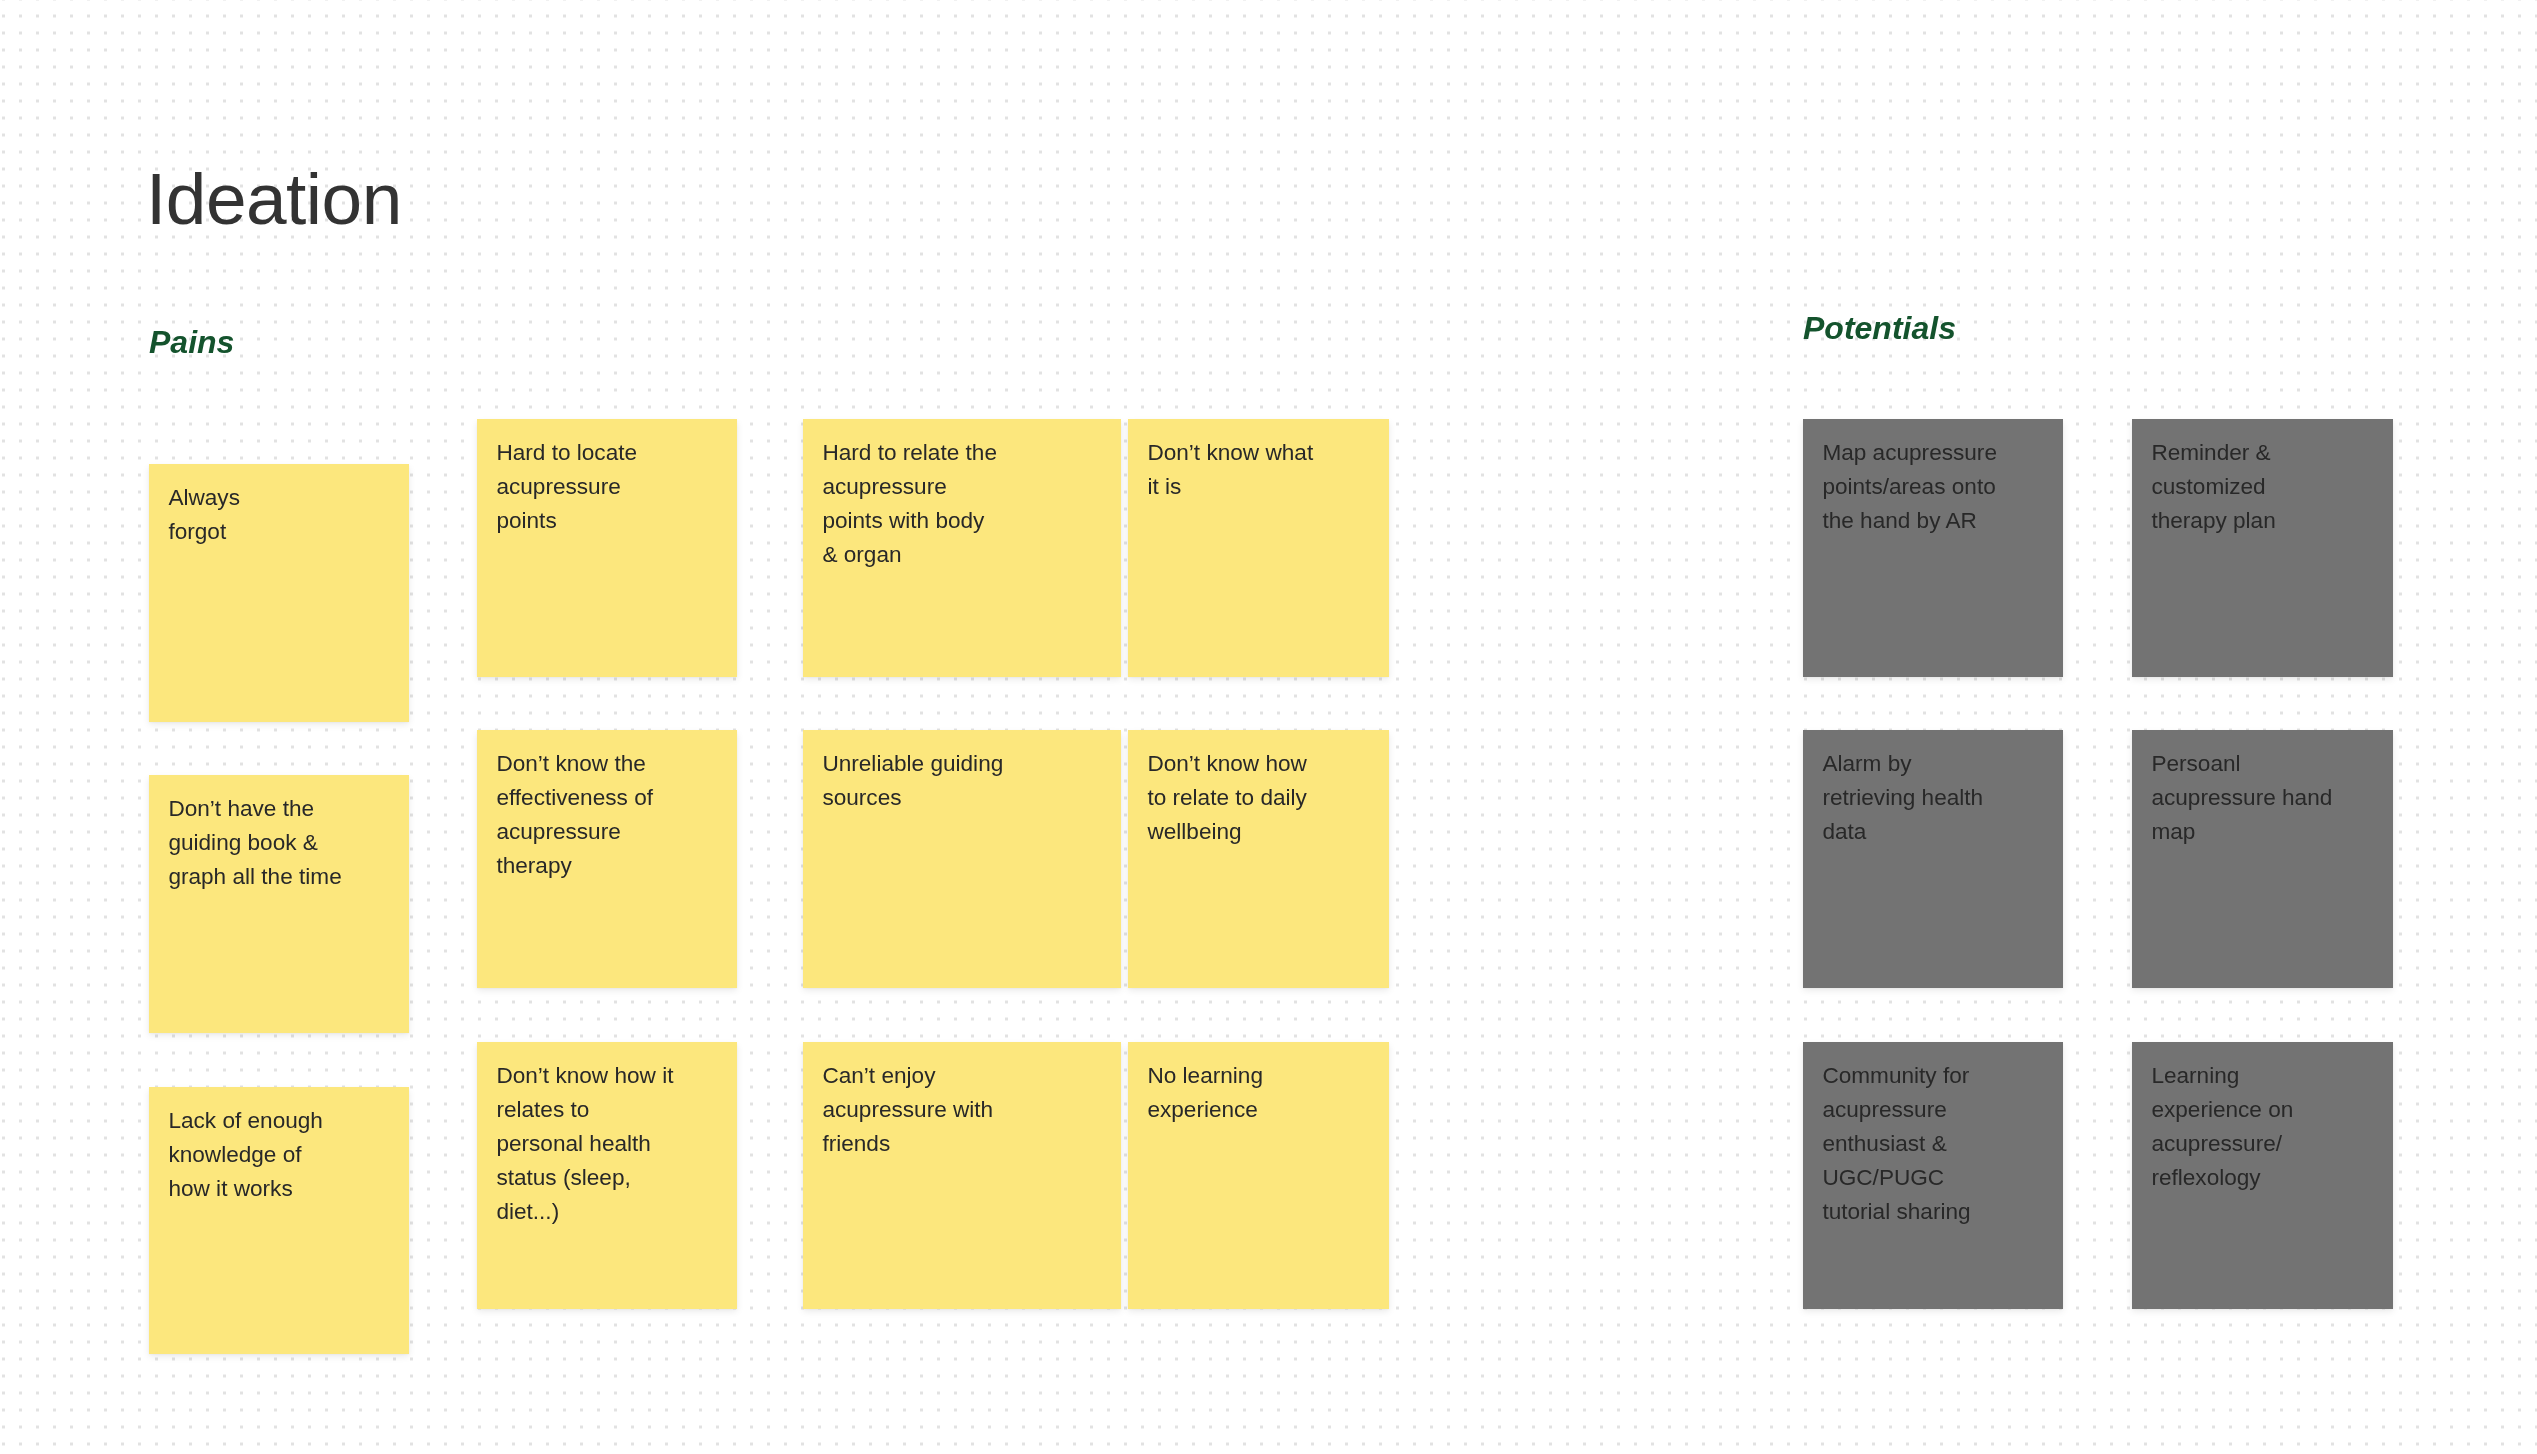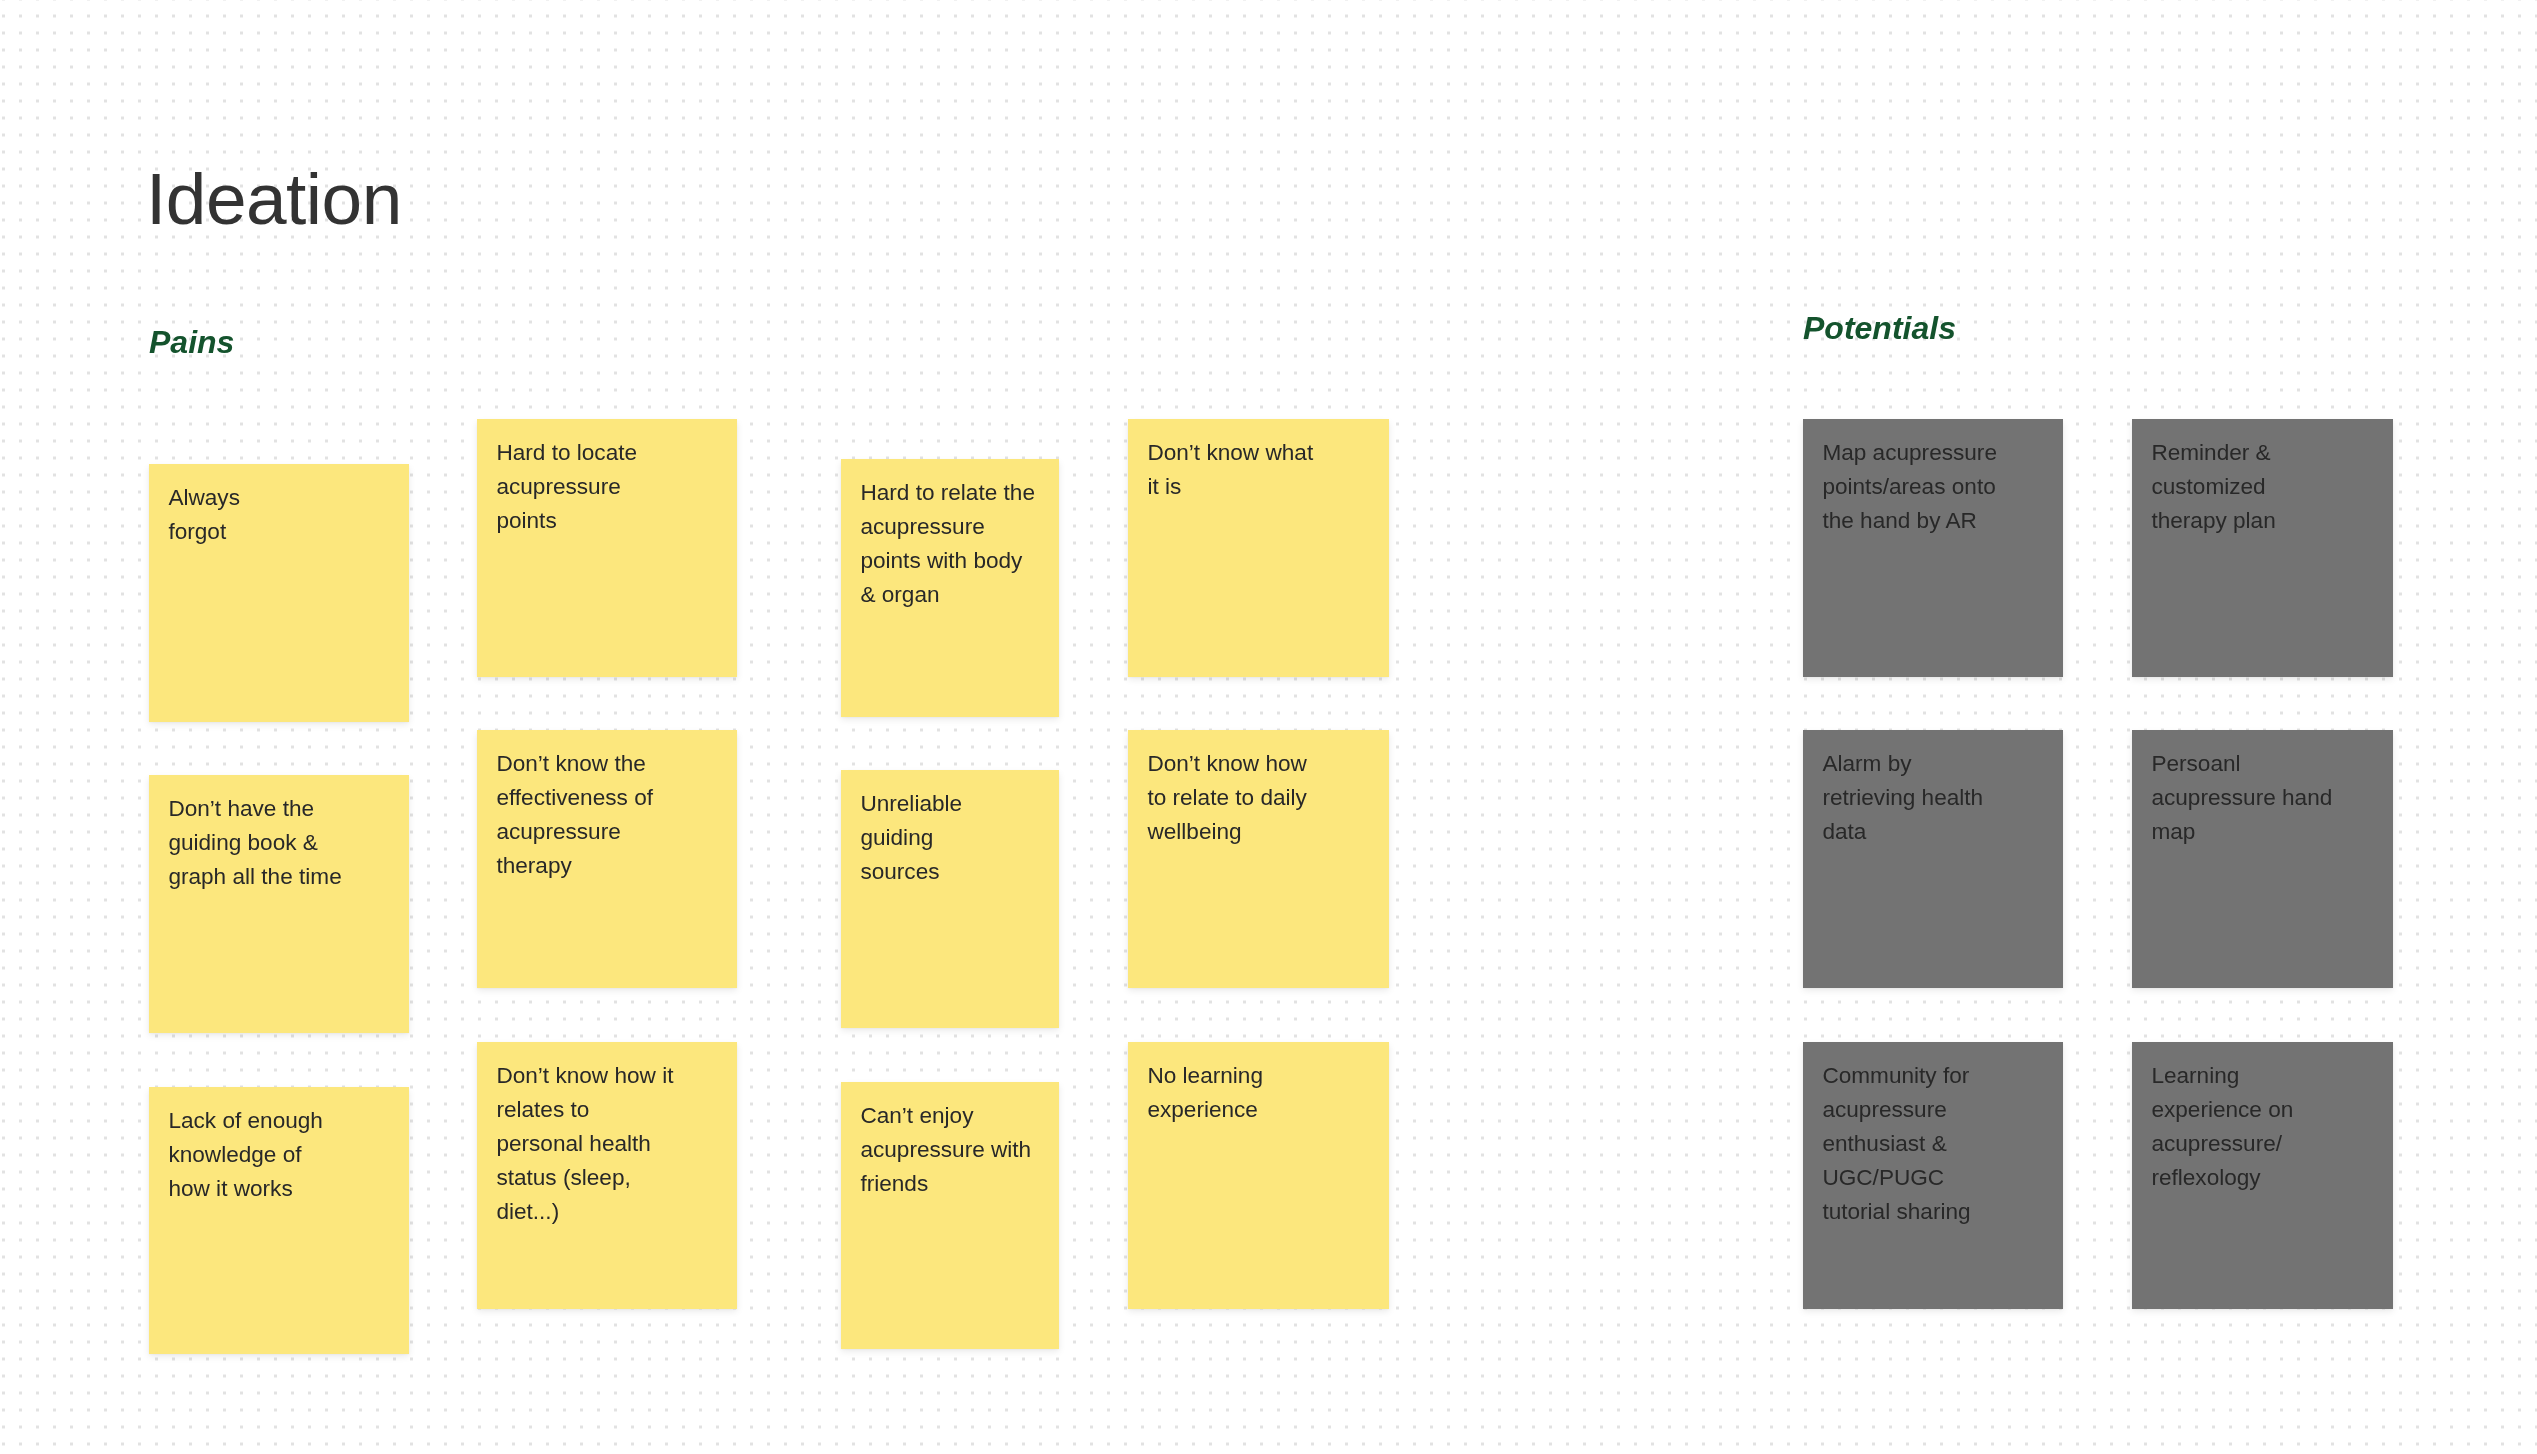--- a/index.html
+++ b/index.html
@@ -57,21 +57,21 @@
     white-space: pre-line;
     box-shadow: 0 2.7px 7px rgba(0,0,0,0.085), 0 0.5px 1.6px rgba(0,0,0,0.05);
     overflow: hidden;
   }
   .note.yellow { background-color: #fce77d; }
   .note.pink   { background-color: #737373; }
 
   
   .p-c1 { left: 149px;  width: 260px; margin-top: 45px; }
   .p-c2 { left: 477px;  width: 260px; }
-  .p-c3 { left: 841px; width: 218px; margin-top: 40px; }
+  .p-c3 { left: 803px; width: 318px; }
   .p-c4 { left: 1128px; width: 261px; }
   .p-r1 { top: 419px;  height: 258px; }
   .p-r2 { top: 730px; height: 258px; }
   .p-r3 { top: 1042px; height: 267px; }
 
   
   .t-c1 { left: 1803px; width: 260px; }
   .t-c2 { left: 2132px; width: 261px; }
   .t-r1 { top: 419px;  height: 258px; }
   .t-r2 { top: 730px; height: 258px; }

